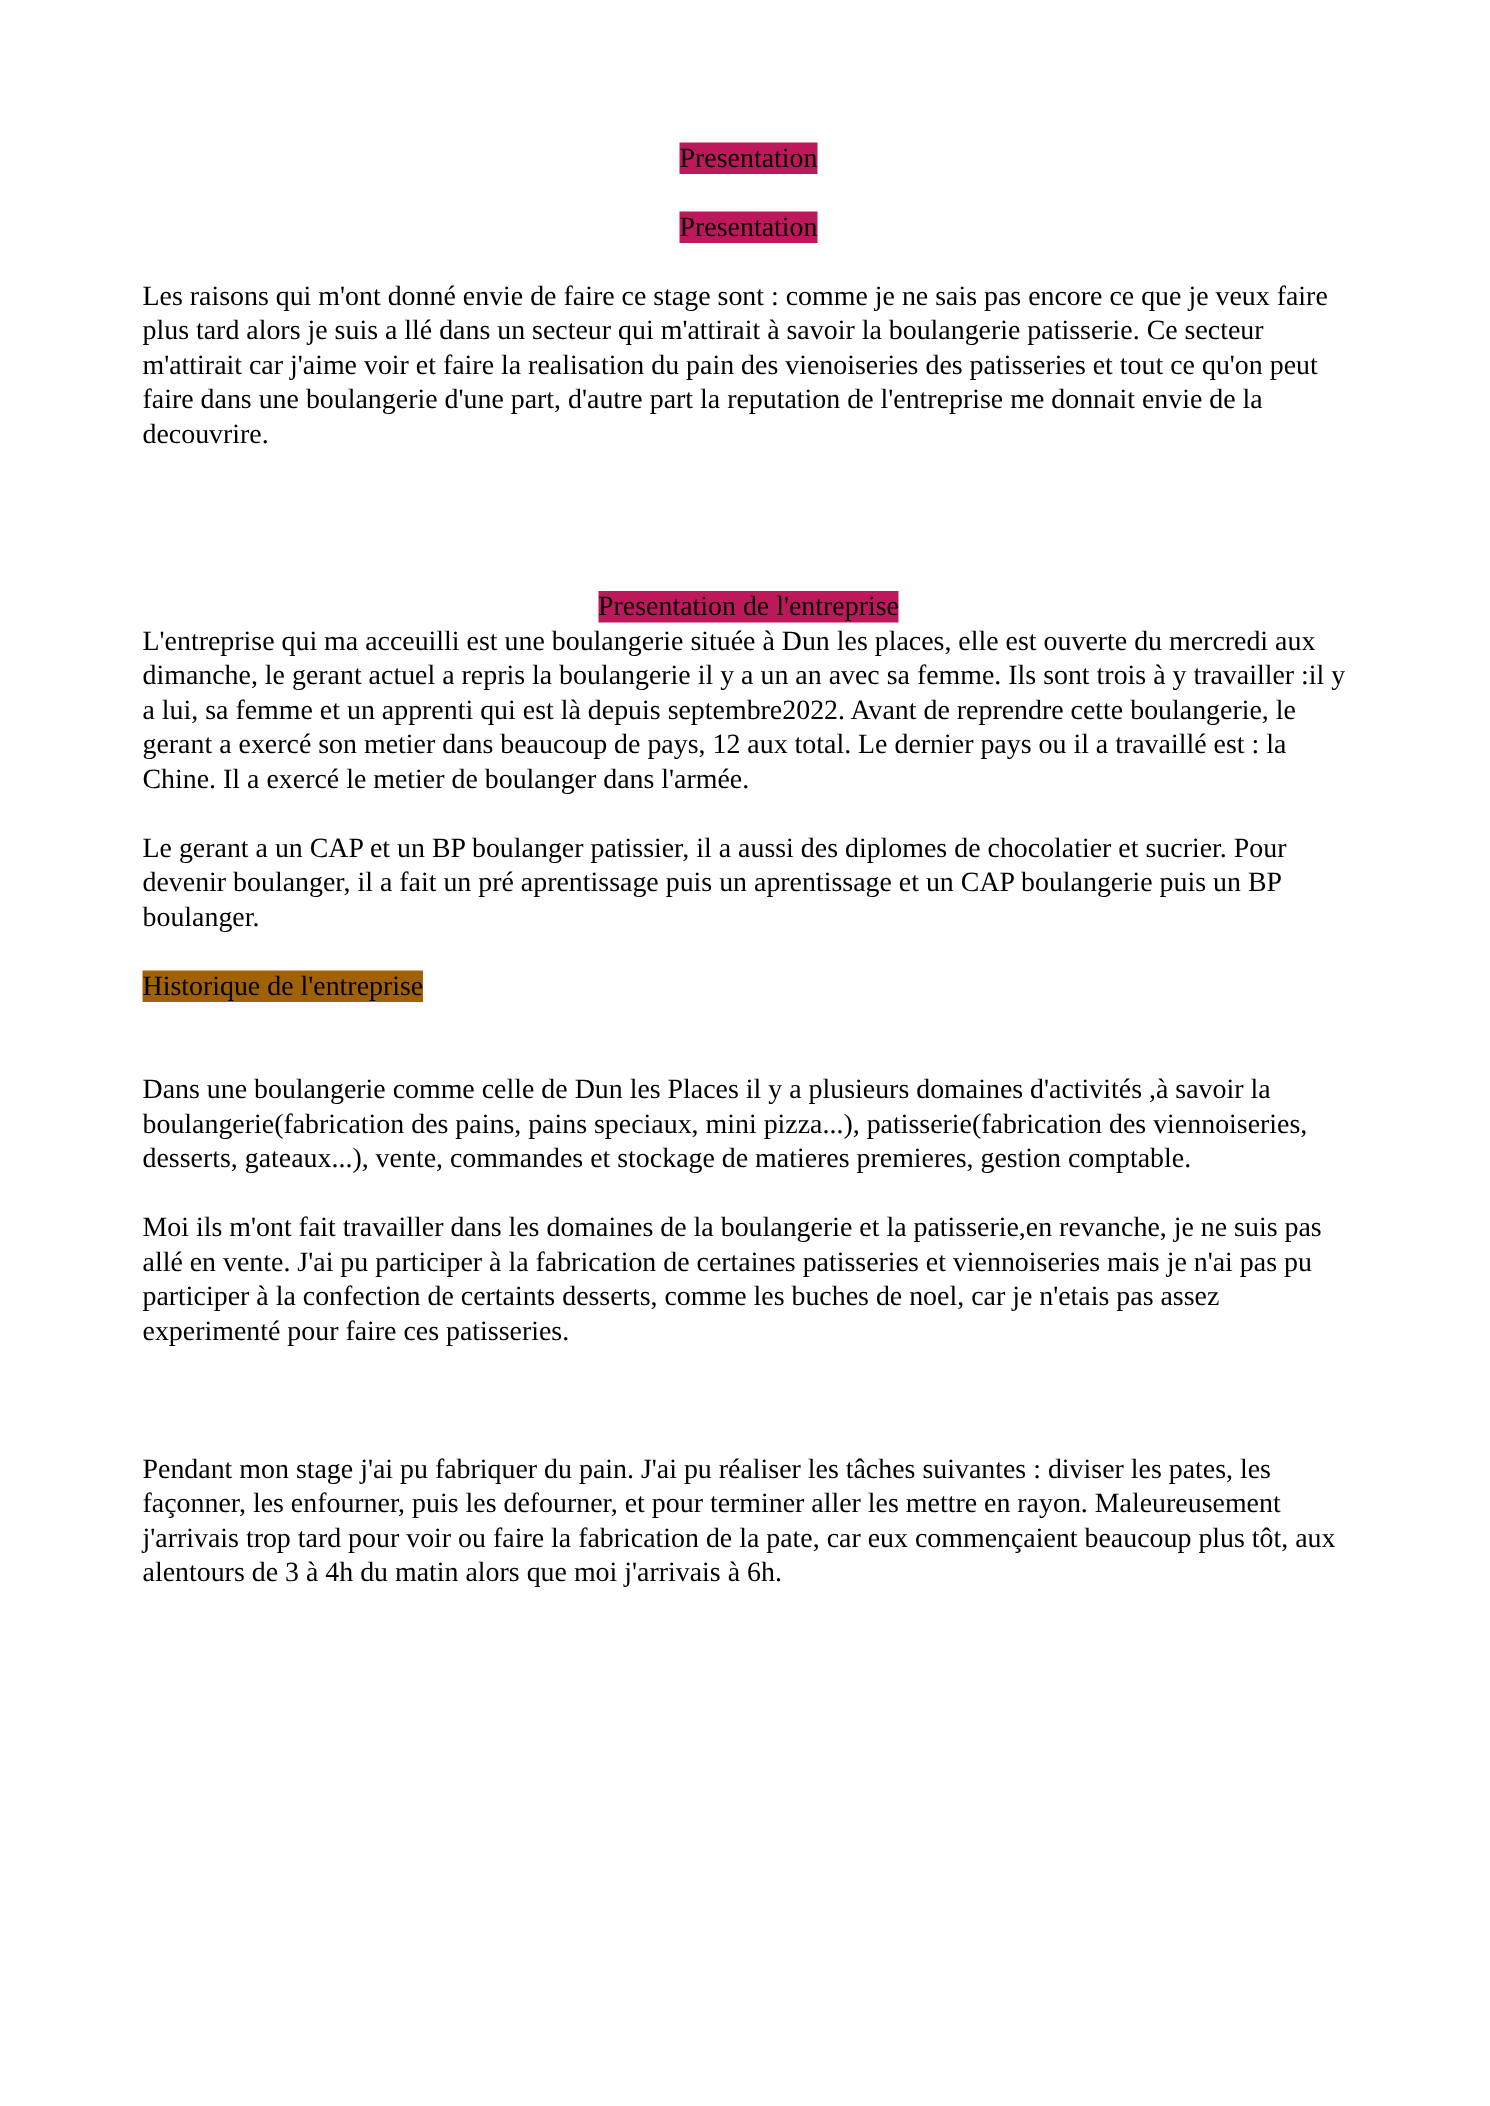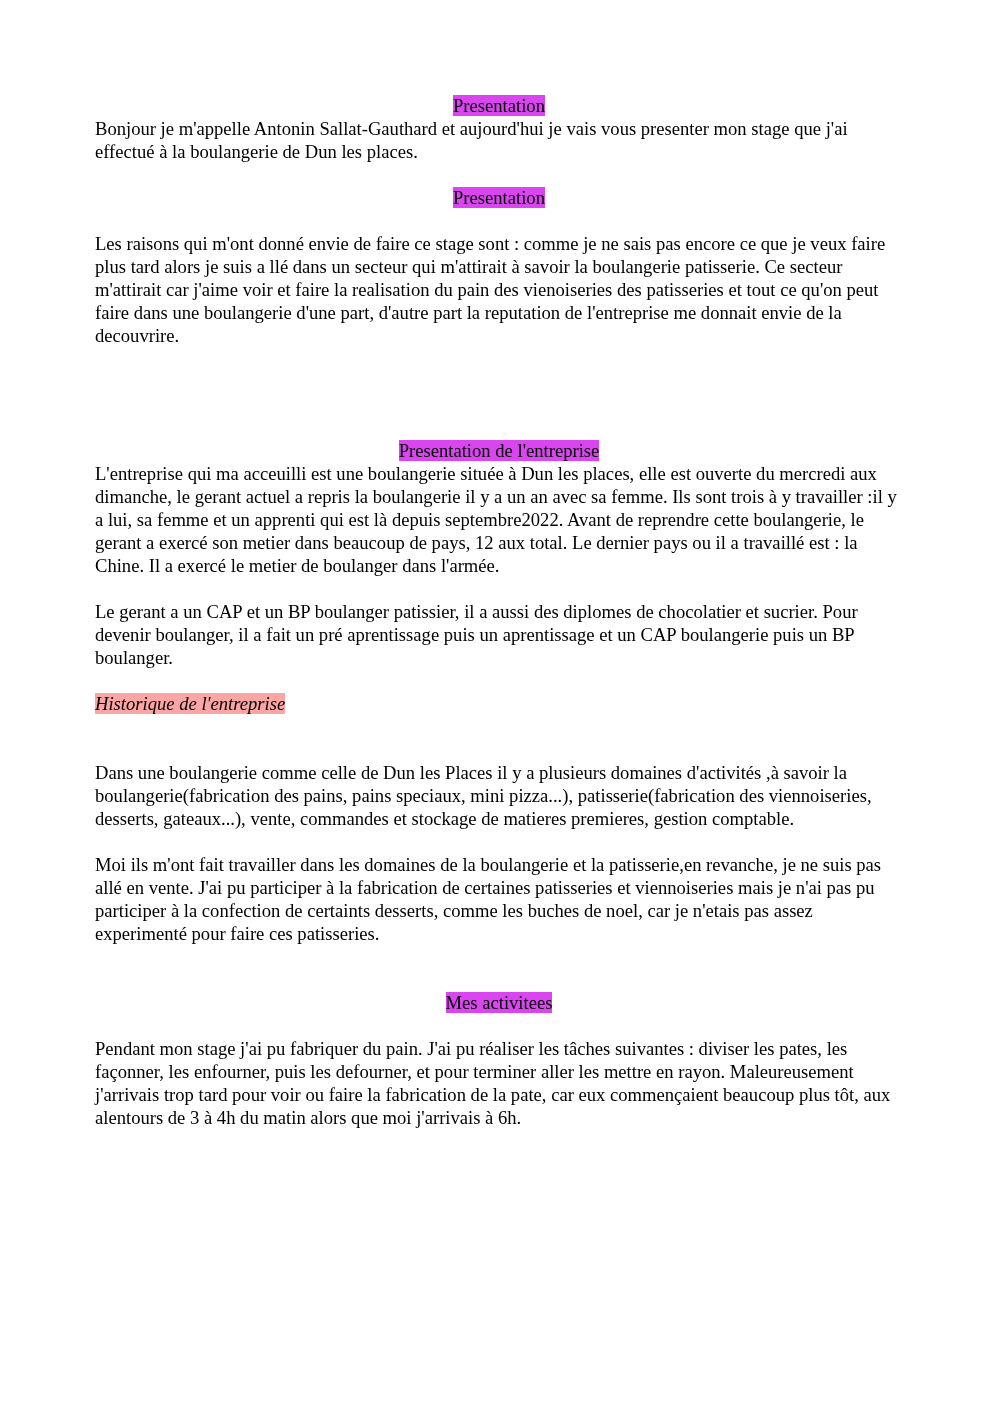--- a/index.html
+++ b/index.html
@@ -4,51 +4,49 @@
 <style>
   html, body { margin: 0; padding: 0; background: #ffffff; }
   body { width: 993px; height: 1404px; position: relative; overflow: hidden; }
   .page {
     position: absolute; left: 95px; top: 94px; width: 808px;
     font-family: "Liberation Serif", "DejaVu Serif", serif;
     font-size: 18.6px; line-height: 23px; color: #000;
   }
   p { margin: 0; }
   .center { text-align: center; }
-  .hl-yellow { background: #d946ef; text-align: center; }
-  .hl-red { background: #fca5a5; font-style: italic; }
+  .hl-yellow { background: #be185d; text-align: center; }
+  .hl-red { background: #a16207; }
   .gap1 { height: 23px; }
   .gap2 { height: 46px; }
   .gap4 { height: 92px; }
 </style>
 </head>
 <body>
 
 <div class="page">
 
   <p class="center"><span class="hl-yellow">Presentation</span></p>
-  <p>Bonjour je m'appelle Antonin Sallat-Gauthard et aujourd'hui je vais vous presenter mon stage que j'ai effectué à la boulangerie de Dun les places.</p>
   <div class="gap1"></div>
 
   <p class="center"><span class="hl-yellow">Presentation</span></p>
   <div class="gap1"></div>
   <p>Les raisons qui m'ont donné envie de faire ce stage sont : comme je ne sais pas encore ce que je veux faire plus tard alors je suis a llé dans un secteur qui m'attirait à savoir la boulangerie patisserie. Ce secteur m'attirait car j'aime voir et faire la realisation du pain des vienoiseries des patisseries et tout ce qu'on peut faire dans une boulangerie d'une part, d'autre part la reputation de l'entreprise me donnait envie de la decouvrire.</p>
   <div class="gap4"></div>
 
   <p class="center"><span class="hl-yellow">Presentation de l'entreprise</span></p>
   <p>L'entreprise qui ma acceuilli est une boulangerie située à Dun les places, elle est ouverte du mercredi aux dimanche, le gerant actuel a repris la boulangerie il y a un an avec sa femme. Ils sont trois à y travailler :il y a lui, sa femme et un apprenti qui est là depuis septembre2022. Avant de reprendre cette boulangerie, le gerant a exercé son metier dans beaucoup de pays, 12 aux total. Le dernier pays ou il a travaillé est : la Chine. Il a exercé le metier de boulanger dans l'armée.</p>
   <div class="gap1"></div>
   <p>Le gerant a un  CAP et un BP boulanger patissier, il a aussi des diplomes de chocolatier et sucrier. Pour devenir boulanger, il a fait un pré aprentissage puis un aprentissage et un CAP boulangerie puis un BP boulanger.</p>
   <div class="gap1"></div>
 
   <p><span class="hl-red">Historique de l'entreprise</span></p>
   <div class="gap2"></div>
   <p>Dans une boulangerie comme celle de Dun les Places il y a plusieurs domaines d'activités ,à savoir la boulangerie(fabrication des pains, pains speciaux, mini pizza...), patisserie(fabrication des viennoiseries, desserts, gateaux...), vente, commandes et stockage de matieres premieres, gestion comptable.</p>
   <div class="gap1"></div>
   <p>Moi ils m'ont fait travailler dans les domaines de la boulangerie et la patisserie,en revanche, je ne suis pas allé en vente. J'ai pu participer à la fabrication de certaines patisseries et viennoiseries mais je n'ai pas pu participer à la confection de certaints desserts, comme les buches de noel, car je n'etais pas assez experimenté pour faire ces patisseries.</p>
   <div class="gap2"></div>
 
-  <p class="center"><span class="hl-yellow">Mes activitees</span></p>
   <div class="gap1"></div>
   <p>Pendant mon stage j'ai pu fabriquer du pain. J'ai pu réaliser les tâches suivantes : diviser les pates, les façonner, les enfourner, puis les defourner, et pour terminer aller les mettre en rayon. Maleureusement j'arrivais trop tard pour voir ou faire la fabrication de la pate, car eux commençaient beaucoup plus tôt, aux alentours de 3 à 4h du matin alors que moi j'arrivais à 6h.</p>
   <div class="gap1"></div>
 
 </div>
 
 </body></html>

